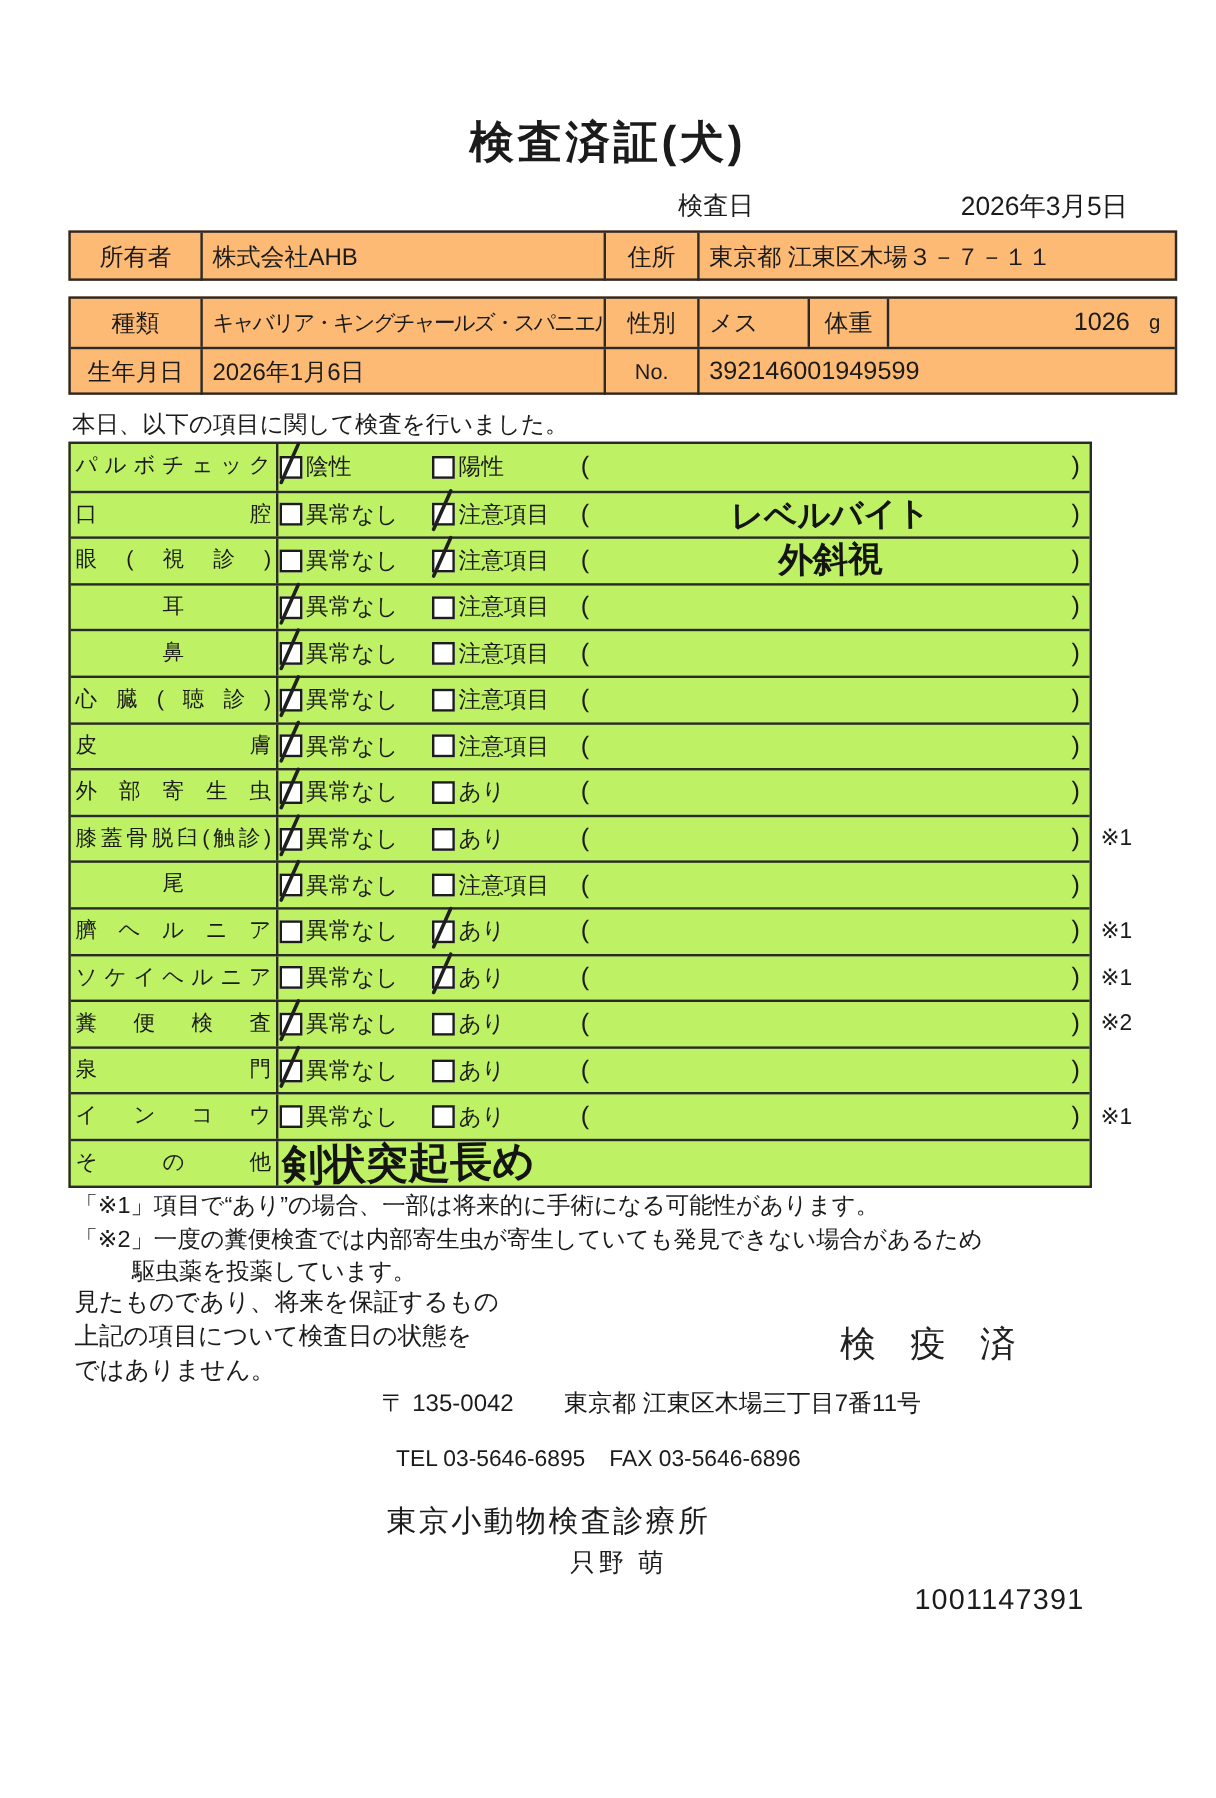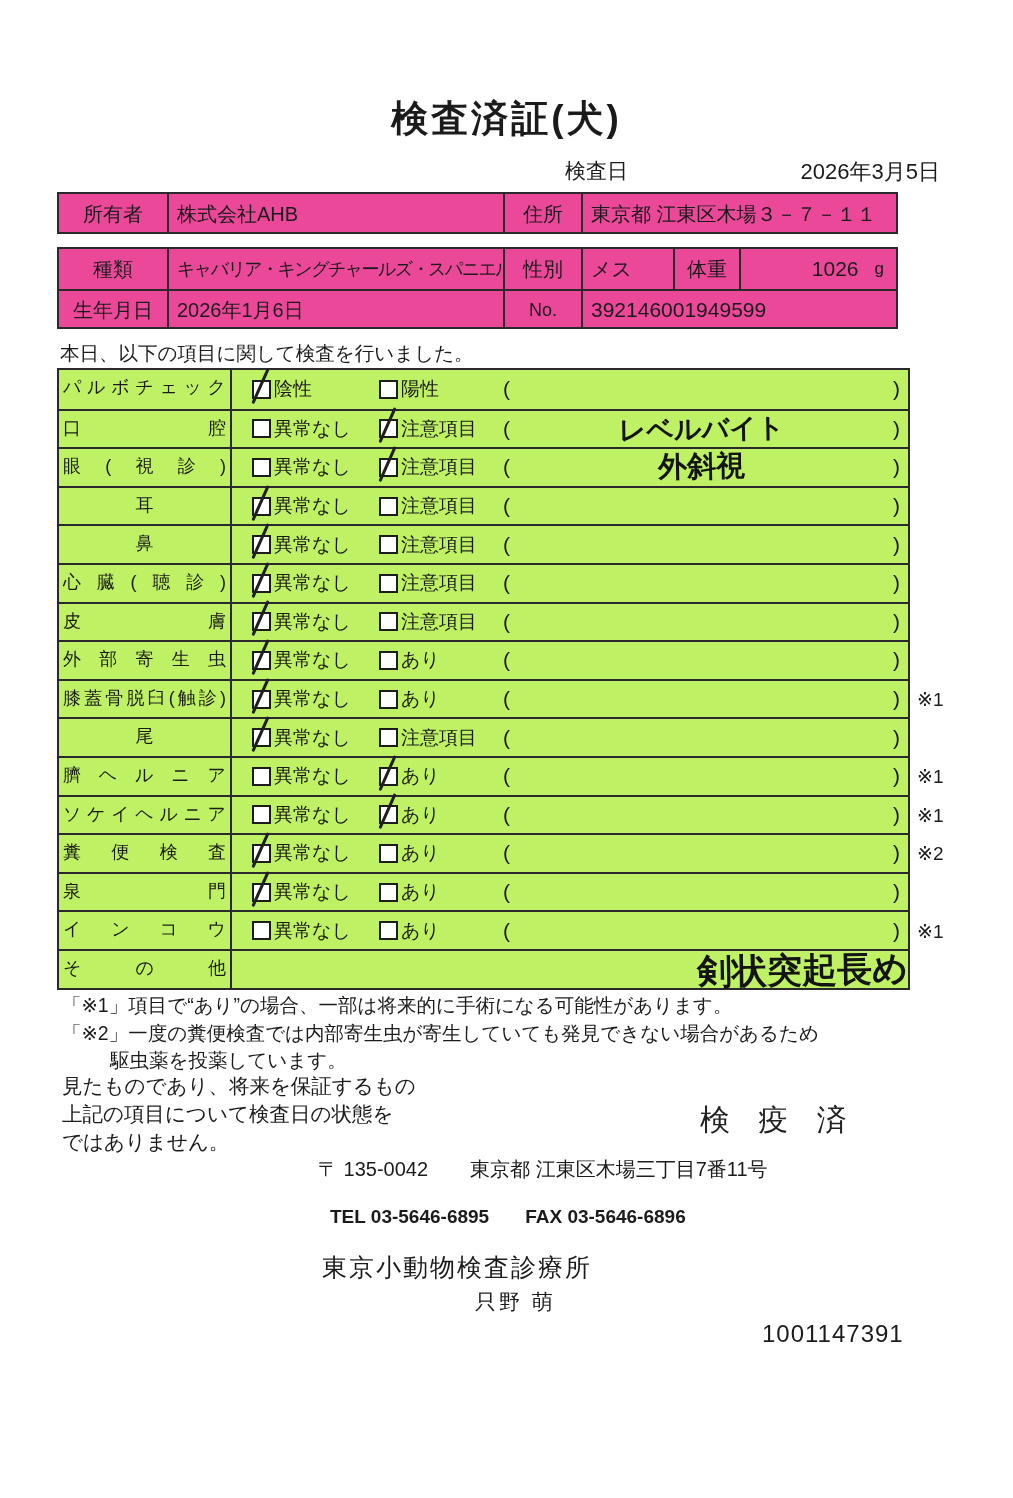--- a/index.html
+++ b/index.html
@@ -10,21 +10,21 @@
   }
   .abs{position:absolute;}
   
   .title{top:94px;left:0;width:1013px;text-align:center;font-size:37px;
     font-weight:600;letter-spacing:3px;margin:0;}
   
   .date-row{top:157px;left:57px;width:883px;height:26px;}
   .date-label{position:absolute;left:508px;top:0;font-size:21px;}
   .date-value{position:absolute;right:0;top:0;font-size:22px;}
   
-  .htable{left:57px;width:841px;border:2px solid #2a2a2a;box-sizing:border-box;background:#ec4899;}
+  .htable{left:57px;width:924px;border:2px solid #2a2a2a;box-sizing:border-box;background:#fdba74;}
   .hrow{display:flex;height:40px;box-sizing:border-box;}
   .hrow + .hrow{border-top:2px solid #2a2a2a;}
   .hcell{display:flex;align-items:center;box-sizing:border-box;font-size:20px;
     padding:0 8px;overflow:hidden;white-space:nowrap;}
   .hcell.lab{justify-content:center;padding:0 4px;}
   .hcell.rb{border-right:2px solid #2a2a2a;}
   .owner-table{top:192px;height:42px;}
   .pet-table{top:247px;height:82px;}
   .w-label{width:110px;flex:none;}
   .w-val{width:336px;flex:none;}
@@ -40,21 +40,21 @@
   
   .intro{top:340px;left:60px;font-size:19.5px;margin:0;}
   
   .exam{top:368px;left:57px;width:853px;border:2px solid #2a2a2a;box-sizing:border-box;background:#bef264;}
   .exam-row{display:flex;height:38.6px;box-sizing:border-box;position:relative;align-items:stretch;}
   .exam-row + .exam-row{border-top:2px solid #2a2a2a;}
   .exam-label{width:173px;flex:none;border-right:2px solid #2a2a2a;box-sizing:border-box;
     font-size:18px;line-height:34.5px;padding:0 4px;text-align:justify;text-align-last:justify;
     overflow:hidden;white-space:nowrap;}
   .exam-label.center{text-align:center;text-align-last:center;}
-  .exam-content{flex:1;display:flex;align-items:center;padding-left:20px;position:relative;overflow:visible;justify-content:flex-end;}
+  .exam-content{flex:1;display:flex;align-items:center;padding-left:1px;position:relative;overflow:visible;}
   .opt{display:inline-flex;align-items:center;font-size:19px;flex:none;}
   .opt0{width:127px;}
   .opt1{width:124px;}
   .box{width:15px;height:15px;border:2px solid #1c1c1c;display:inline-block;position:relative;
     margin-right:3px;flex:none;box-sizing:content-box;background:#fff;}
   .box.checked::after{content:"";position:absolute;left:5px;top:-15px;width:2.6px;height:38px;
     background:#1f1f1f;transform:rotate(24deg);border-radius:2px;}
   .paren{flex:1;display:flex;align-items:center;font-size:21px;padding-right:8px;}
   .paren .pnote{flex:1;text-align:center;}
   .mark{position:absolute;left:100%;margin-left:9px;top:50%;transform:translateY(-50%);
@@ -66,21 +66,21 @@
   .hand-other{font-size:35px;line-height:1;padding-left:2px;transform:rotate(-1deg);white-space:nowrap;}
   
   .notes{top:992px;left:62px;width:900px;font-size:19.5px;line-height:27.5px;}
   .note-line.indent{padding-left:48px;}
   
   .disclaimer{top:1072px;left:62px;font-size:20.5px;line-height:28px;}
   
   .stamp{top:1100px;left:700px;font-size:30px;letter-spacing:10px;color:#222;}
   
   .postal-row{top:1156px;left:318px;font-size:20px;display:flex;gap:42px;white-space:nowrap;}
-  .tel-row{top:1206px;left:330px;font-size:19px;display:flex;gap:36px;white-space:nowrap;font-weight:bold;}
+  .tel-row{top:1206px;left:330px;font-size:19px;display:flex;gap:20px;white-space:nowrap;}
   .clinic-name{top:1251px;left:322px;font-size:25px;letter-spacing:2px;}
   .examiner{top:1288px;left:452px;font-size:21px;letter-spacing:3px;margin-left:23px;}
   .serial{top:1320px;left:762px;font-size:24px;letter-spacing:1px;}
 </style>
 </head>
 <body>
 
 <h1 class="abs title">検査済証(犬)</h1>
 
 <div class="abs date-row">

